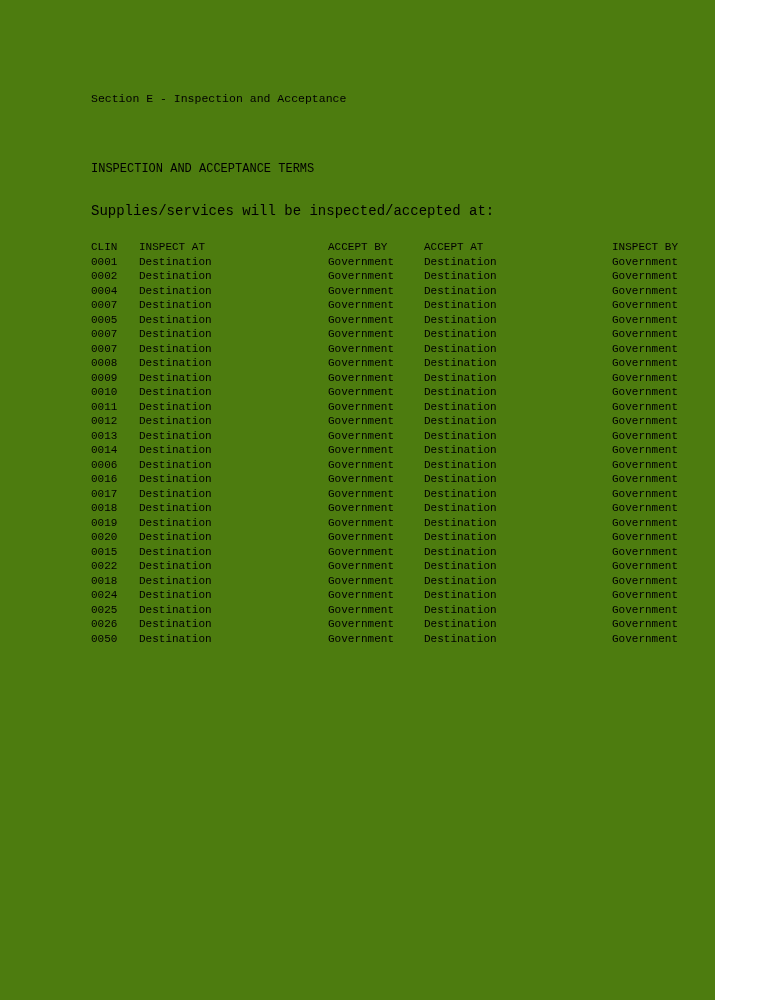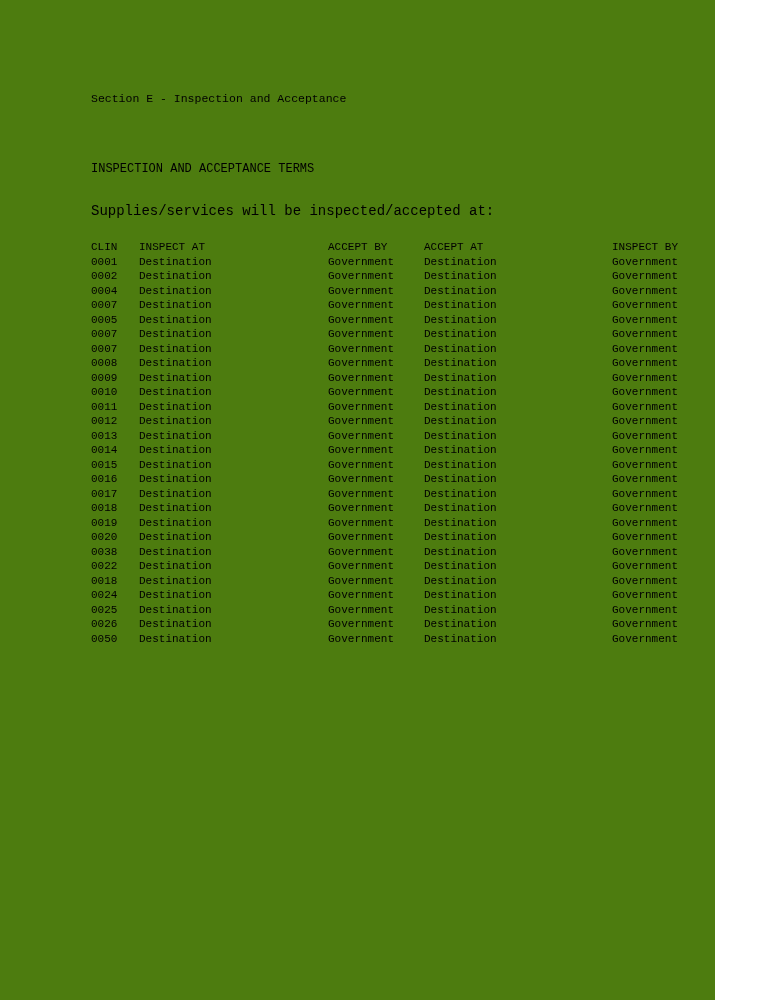--- a/index.html
+++ b/index.html
@@ -170,63 +170,63 @@
           <span>Government</span>
         </div>
         <div class="t-row">
           <span>0014</span>
           <span>Destination</span>
           <span>Government</span>
           <span>Destination</span>
           <span>Government</span>
         </div>
         <div class="t-row">
+          <span>0006</span>
+          <span>Destination</span>
+          <span>Government</span>
+          <span>Destination</span>
+          <span>Government</span>
+        </div>
+        <div class="t-row">
+          <span>0016</span>
+          <span>Destination</span>
+          <span>Government</span>
+          <span>Destination</span>
+          <span>Government</span>
+        </div>
+        <div class="t-row">
+          <span>0017</span>
+          <span>Destination</span>
+          <span>Government</span>
+          <span>Destination</span>
+          <span>Government</span>
+        </div>
+        <div class="t-row">
+          <span>0018</span>
+          <span>Destination</span>
+          <span>Government</span>
+          <span>Destination</span>
+          <span>Government</span>
+        </div>
+        <div class="t-row">
+          <span>0019</span>
+          <span>Destination</span>
+          <span>Government</span>
+          <span>Destination</span>
+          <span>Government</span>
+        </div>
+        <div class="t-row">
+          <span>0020</span>
+          <span>Destination</span>
+          <span>Government</span>
+          <span>Destination</span>
+          <span>Government</span>
+        </div>
+        <div class="t-row">
           <span>0015</span>
-          <span>Destination</span>
-          <span>Government</span>
-          <span>Destination</span>
-          <span>Government</span>
-        </div>
-        <div class="t-row">
-          <span>0016</span>
-          <span>Destination</span>
-          <span>Government</span>
-          <span>Destination</span>
-          <span>Government</span>
-        </div>
-        <div class="t-row">
-          <span>0017</span>
-          <span>Destination</span>
-          <span>Government</span>
-          <span>Destination</span>
-          <span>Government</span>
-        </div>
-        <div class="t-row">
-          <span>0018</span>
-          <span>Destination</span>
-          <span>Government</span>
-          <span>Destination</span>
-          <span>Government</span>
-        </div>
-        <div class="t-row">
-          <span>0019</span>
-          <span>Destination</span>
-          <span>Government</span>
-          <span>Destination</span>
-          <span>Government</span>
-        </div>
-        <div class="t-row">
-          <span>0020</span>
-          <span>Destination</span>
-          <span>Government</span>
-          <span>Destination</span>
-          <span>Government</span>
-        </div>
-        <div class="t-row">
-          <span>0038</span>
           <span>Destination</span>
           <span>Government</span>
           <span>Destination</span>
           <span>Government</span>
         </div>
         <div class="t-row">
           <span>0022</span>
           <span>Destination</span>
           <span>Government</span>
           <span>Destination</span>

